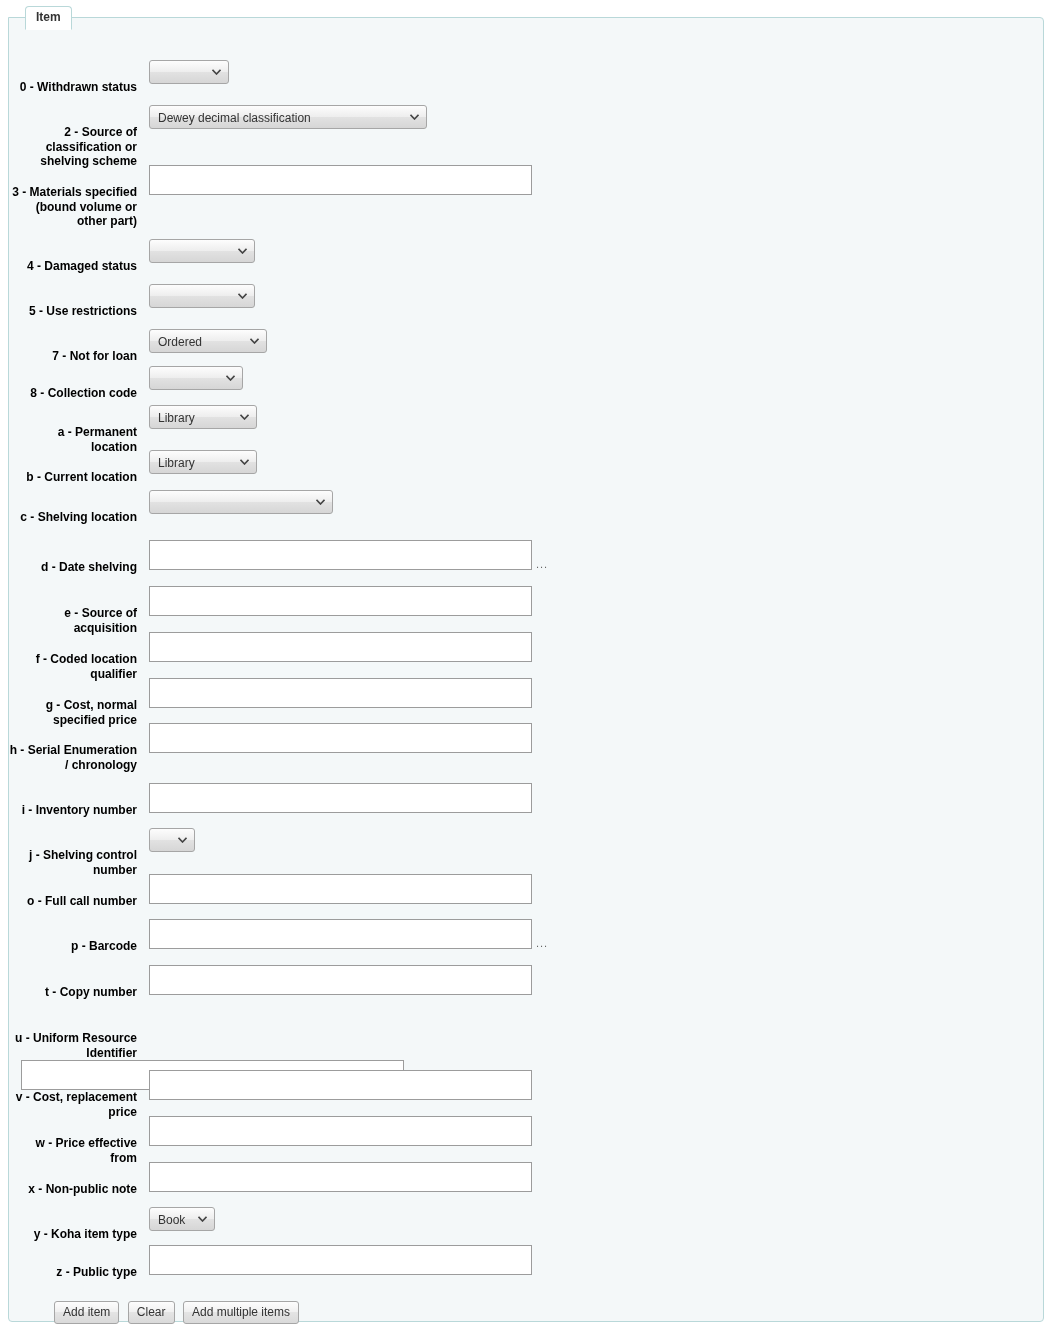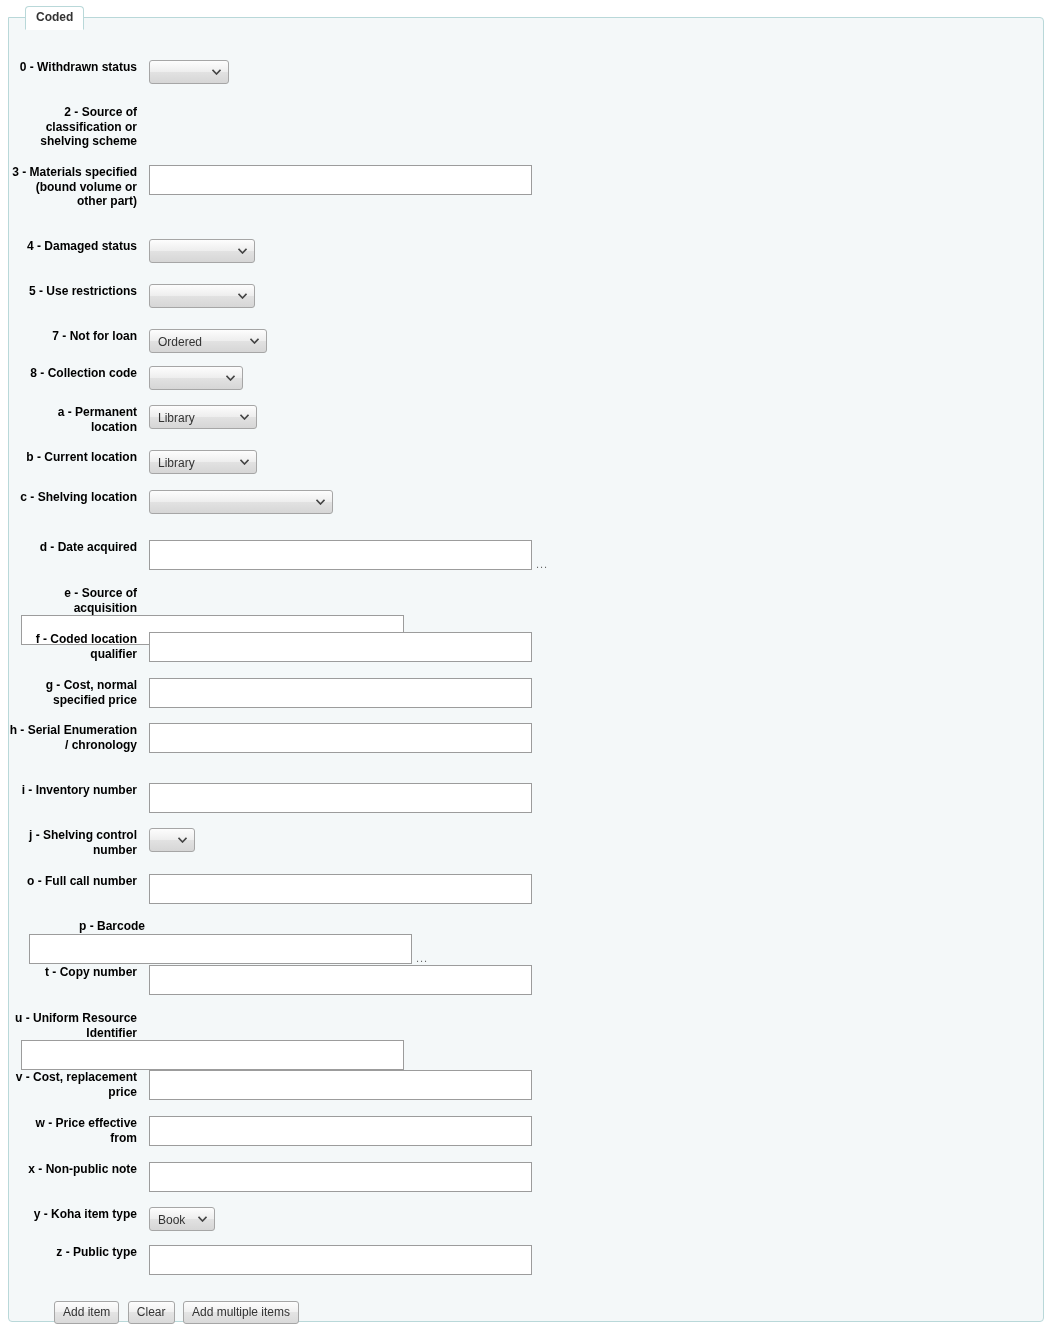--- a/index.html
+++ b/index.html
@@ -60,20 +60,21 @@
   .label {
     width: 128px;
     min-width: 128px;
     text-align: right;
     font-size: 12px;
     font-weight: bold;
     color: #000000;
     line-height: 14.5px;
     padding-right: 0px;
     box-sizing: border-box;
+    margin-top: 20px;
   }
   .control {
     margin-left: 12px;
     position: relative;
   }
   select.sel {
     -webkit-appearance: none;
     -moz-appearance: none;
     appearance: none;
     font-family: "Liberation Sans", sans-serif;
@@ -129,35 +130,40 @@
     margin-right: 4px;
     line-height: 15px;
   }
 </style>
 </head>
 <body>
 
 <div class="page">
 
   <div class="tabs">
-    <span class="tab">Coded</span>
+    <span class="tab">Item</span>
   </div>
 
   <div class="panel">
     <div class="fields" id="fields-container">
         <div class="row" style="position: absolute; left: 0px; top: 32px;">
           <div class="label">0 - Withdrawn status</div>
           <div class="control"><span class="selwrap"><select class="sel" style="width: 80px;"><option></option></select><span class="arrow">
                 <svg width="9" height="6" viewBox="0 0 9 6">
                   <path d="M0.5 0.8 L4.5 5 L8.5 0.8" fill="none" stroke="#444" stroke-width="1.6"></path>
                 </svg>
               </span></span></div>
         </div>
         <div class="row" style="position: absolute; left: 0px; top: 77px;">
           <div class="label">2 - Source of classification or shelving scheme</div>
+          <div class="control"><span class="selwrap"><select class="sel" style="width: 278px;"><option>Dewey decimal classification</option></select><span class="arrow">
+                <svg width="9" height="6" viewBox="0 0 9 6">
+                  <path d="M0.5 0.8 L4.5 5 L8.5 0.8" fill="none" stroke="#444" stroke-width="1.6"></path>
+                </svg>
+              </span></span></div>
         </div>
         <div class="row" style="position: absolute; left: 0px; top: 137px;">
           <div class="label">3 - Materials specified (bound volume or other part)</div>
           <div class="control"><input class="txt" type="text" style="width: 383px;"></div>
         </div>
         <div class="row" style="position: absolute; left: 0px; top: 211px; justify-content: flex-end;">
           <div class="label">4 - Damaged status</div>
           <div class="control"><span class="selwrap"><select class="sel" style="width: 106px;"><option></option></select><span class="arrow">
                 <svg width="9" height="6" viewBox="0 0 9 6">
                   <path d="M0.5 0.8 L4.5 5 L8.5 0.8" fill="none" stroke="#444" stroke-width="1.6"></path>
@@ -206,24 +212,24 @@
         </div>
         <div class="row" style="position: absolute; left: 0px; top: 462px;">
           <div class="label">c - Shelving location</div>
           <div class="control"><span class="selwrap"><select class="sel" style="width: 184px;"><option></option></select><span class="arrow">
                 <svg width="9" height="6" viewBox="0 0 9 6">
                   <path d="M0.5 0.8 L4.5 5 L8.5 0.8" fill="none" stroke="#444" stroke-width="1.6"></path>
                 </svg>
               </span></span></div>
         </div>
         <div class="row" style="position: absolute; left: 0px; top: 512px;">
-          <div class="label">d - Date acquired</div>
+          <div class="label">d - Date shelving</div>
           <div class="control"><input class="txt" type="text" style="width: 383px;"><span class="dots" style="left: 387px; top: 18px;">...</span></div>
         </div>
-        <div class="row" style="position: absolute; left: 0px; top: 558px; flex-direction: column;">
+        <div class="row" style="position: absolute; left: 0px; top: 558px;">
           <div class="label">e - Source of acquisition</div>
           <div class="control"><input class="txt" type="text" style="width: 383px;"></div>
         </div>
         <div class="row" style="position: absolute; left: 0px; top: 604px;">
           <div class="label">f - Coded location qualifier</div>
           <div class="control"><input class="txt" type="text" style="width: 383px;"></div>
         </div>
         <div class="row" style="position: absolute; left: 0px; top: 650px;">
           <div class="label">g - Cost, normal specified price</div>
           <div class="control"><input class="txt" type="text" style="width: 383px;"></div>
@@ -241,21 +247,21 @@
           <div class="control"><span class="selwrap"><select class="sel" style="width: 46px;"><option></option></select><span class="arrow">
                 <svg width="9" height="6" viewBox="0 0 9 6">
                   <path d="M0.5 0.8 L4.5 5 L8.5 0.8" fill="none" stroke="#444" stroke-width="1.6"></path>
                 </svg>
               </span></span></div>
         </div>
         <div class="row" style="position: absolute; left: 0px; top: 846px;">
           <div class="label">o - Full call number</div>
           <div class="control"><input class="txt" type="text" style="width: 383px;"></div>
         </div>
-        <div class="row" style="position: absolute; left: 8px; top: 891px; flex-direction: column;">
+        <div class="row" style="position: absolute; left: 0px; top: 891px;">
           <div class="label">p - Barcode</div>
           <div class="control"><input class="txt" type="text" style="width: 383px;"><span class="dots" style="left: 387px; top: 18px;">...</span></div>
         </div>
         <div class="row" style="position: absolute; left: 0px; top: 937px;">
           <div class="label">t - Copy number</div>
           <div class="control"><input class="txt" type="text" style="width: 383px;"></div>
         </div>
         <div class="row" style="position: absolute; left: 0px; top: 983px; flex-direction: column;">
           <div class="label">u - Uniform Resource Identifier</div>
           <div class="control"><input class="txt" type="text" style="width: 383px;"></div>

